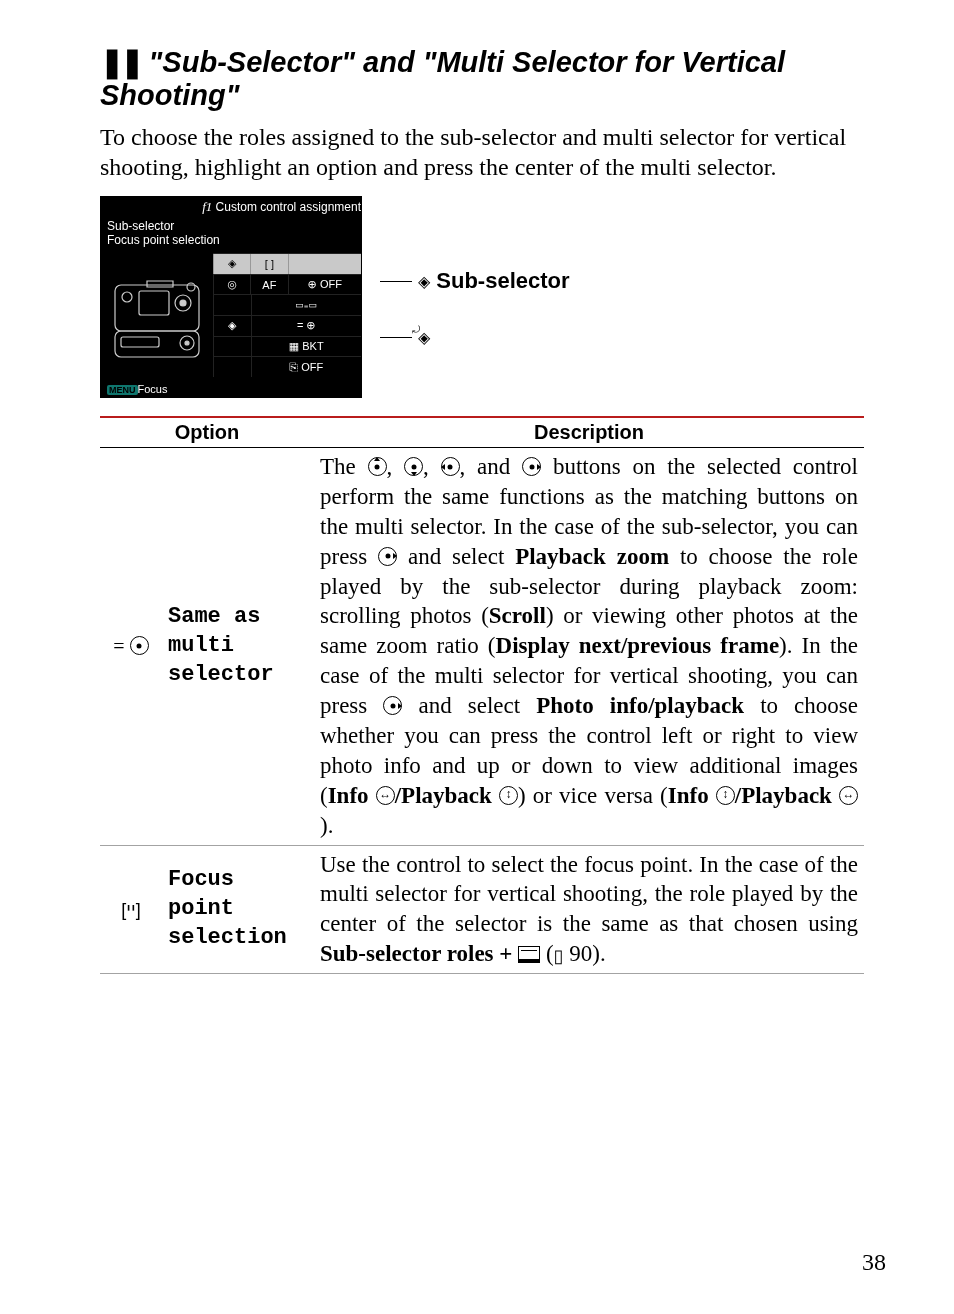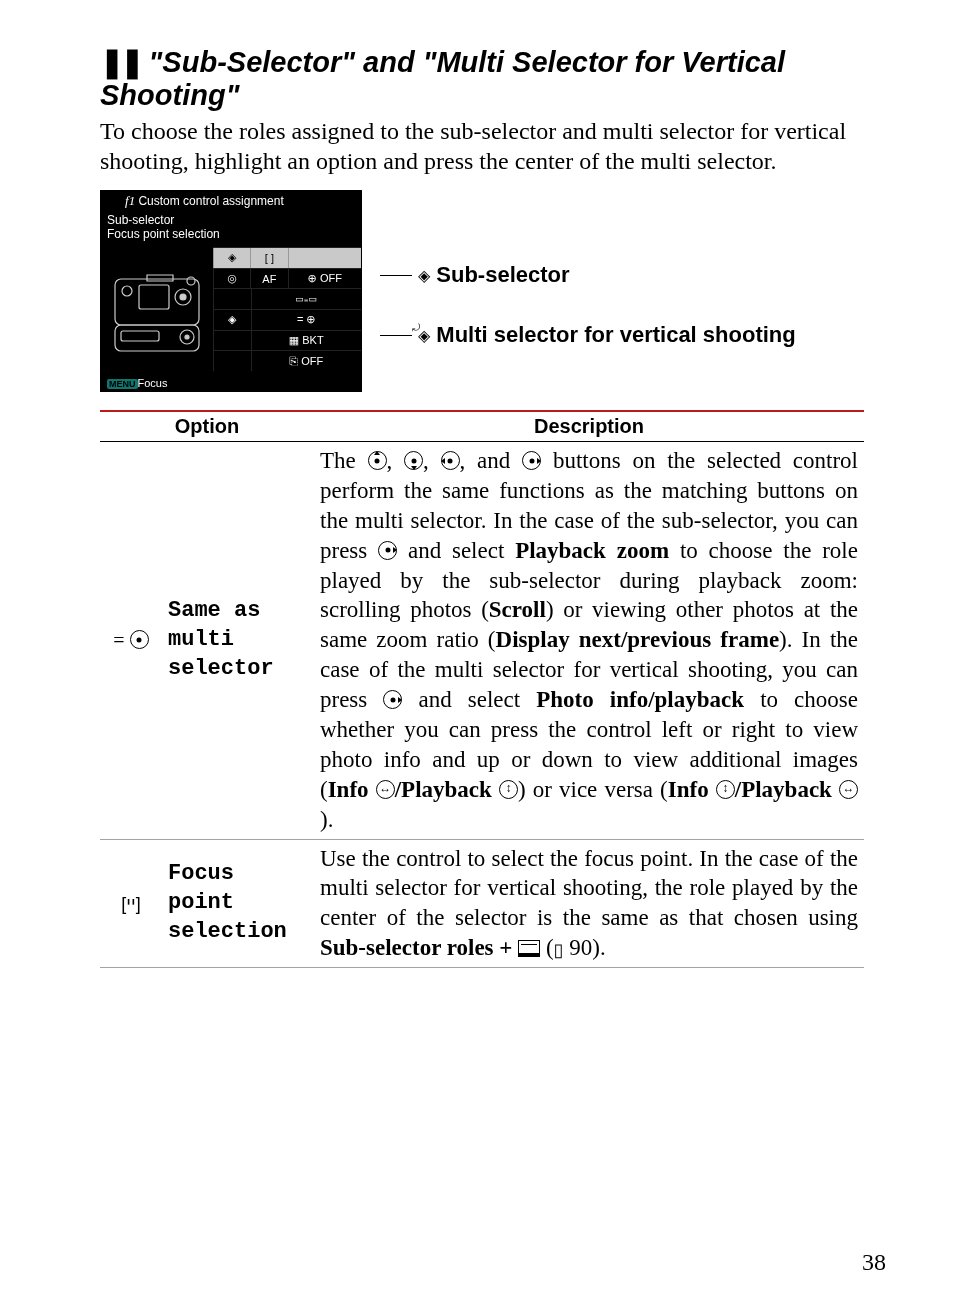--- a/index.html
+++ b/index.html
@@ -26,40 +26,40 @@
     font-stretch: condensed;
   }
   .section-marker {
     font-style: normal;
     letter-spacing: -4px;
     margin-right: 8px;
   }
   .intro {
     font-size: 24px;
     line-height: 1.25;
-    margin: 4px 0 14px 0;
+    margin: 10px 0 14px 0;
   }
   .screenshot-row {
     display: flex;
     align-items: flex-start;
     margin-bottom: 18px;
   }
   .screenshot {
     width: 260px;
     height: 200px;
     background: #000;
     color: #fff;
     font-family: Arial, sans-serif;
     font-size: 12px;
     position: relative;
     border: 1px solid #000;
   }
   .screenshot .top {
     font-style: italic;
-    text-align: left;
+    text-align: right;
     padding: 2px 0 0 0;
     font-family: "Times New Roman", serif;
     font-size: 13px;
     margin-left: 24px;
   }
   .screenshot .sub1 {
     padding: 4px 6px 0 6px;
     font-size: 12px;
   }
   .screenshot .sub2 {
@@ -283,21 +283,20 @@
 
     <div class="callouts">
       <div class="callout">
         <div class="line"></div>
         <span class="ico">◈</span>
         <span class="lbl">Sub-selector</span>
       </div>
       <div class="callout">
         <div class="line"></div>
         <span class="ico" style="position:relative">◈<span style="position:absolute;left:-6px;top:-4px;font-size:10px">⤾</span></span>
-        <span class="lbl">Multi selector for vertical shooting</span>
       </div>
     </div>
   </div>
 
   <table class="opts">
     <thead>
       <tr>
         <th colspan="2">Option</th>
         <th>Description</th>
       </tr>

